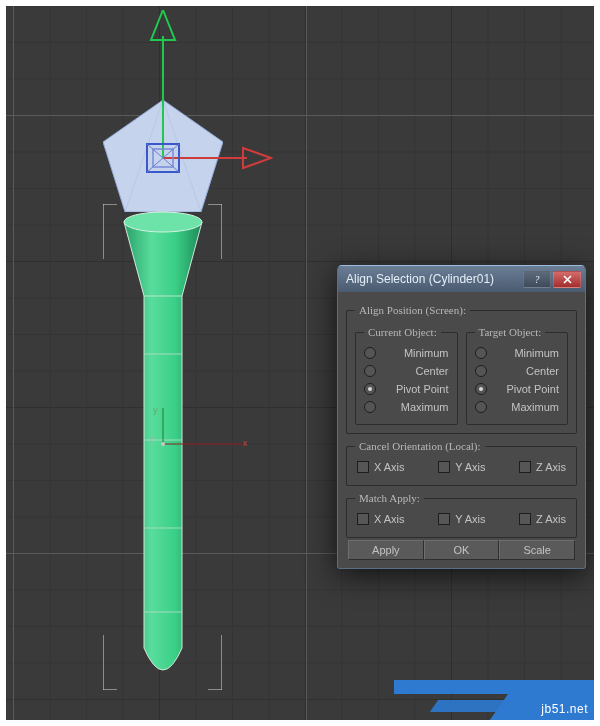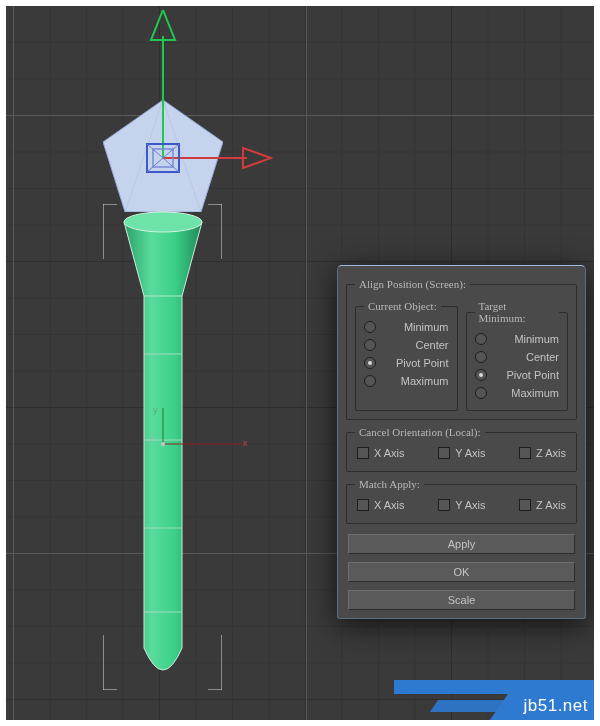--- a/index.html
+++ b/index.html
@@ -152,44 +152,43 @@
     width:12px; height:12px; border-radius:50%;
     border:1px solid #1e1e1e; background:#555;
     position:relative;
   }
   .radio[data-selected="true"] .rdot::after {
     content:""; position:absolute; inset:3px; border-radius:50%;
     background:#d8d8d8;
   }
   .btnrow {
     display:flex; justify-content:space-between;
-    gap:8px; margin-top:10px;
+    gap:0; margin-top:2px;
     padding: 0 2px;
-    flex-direction: column;
   }
   .btn {
     flex:1; text-align:center;
     background: var(--btn-bg);
     border:1px solid #2e2e2e;
     border-top-color:#6e6e6e; border-left-color:#6e6e6e;
     padding:3px 0;
     color: var(--label);
   }
 
   .watermark-wrap {
     position:absolute; right:0; bottom:0;
     width: 200px; height: 54px;
     overflow:hidden;
     pointer-events:none;
   }
   .wm-stripe { position:absolute; background:var(--watermark-bg); }
   .wm-label {
     position:absolute; right:6px; bottom:4px;
     color:var(--watermark-text);
-    font-size:17px;
+    font-size:12px;
     font-family: Arial, sans-serif;
     letter-spacing:0.5px;
   }
 
   .ax-label { position:absolute; color:#b0b0b0; font-size:9px; }
 
 </style>
 </head>
 <body>
 
@@ -258,20 +257,31 @@
       <rect x="14" y="134" width="32" height="28" fill="none" stroke="#3a58c8" stroke-width="2"></rect>
       <rect x="20" y="139" width="20" height="18" fill="none" stroke="#7a8bd8" stroke-width="1.5"></rect>
       <line x1="14" y1="134" x2="46" y2="162" stroke="#6a7ecf" stroke-width="1"></line>
       <line x1="46" y1="134" x2="14" y2="162" stroke="#6a7ecf" stroke-width="1"></line>
     </svg>
 
   </div>
 </div>
 
 <div class="dialog">
+  <div class="titlebar">
+    <span class="title">Align Selection (Cylinder01)</span>
+    <div class="btns">
+      <div class="winbtn help">?</div>
+      <div class="winbtn close">
+        <svg width="9" height="9">
+          <path d="M1 1 L8 8 M8 1 L1 8" stroke="#fff" stroke-width="1.6"></path>
+        </svg>
+      </div>
+    </div>
+  </div>
   <div class="dialog-body">
 
     <fieldset>
       <legend>Align Position (Screen):</legend>
       <div class="cols2">
         <fieldset>
           <legend>Current Object:</legend>
           <div class="radio" data-selected="false">
               <span class="rdot"></span>
               <span>Minimum</span>
@@ -283,21 +293,21 @@
           <div class="radio" data-selected="true">
               <span class="rdot"></span>
               <span>Pivot Point</span>
             </div>
           <div class="radio" data-selected="false">
               <span class="rdot"></span>
               <span>Maximum</span>
             </div>
         </fieldset>
         <fieldset>
-          <legend>Target Minimum:</legend>
+          <legend>Target Object:</legend>
           <div class="radio" data-selected="false">
               <span class="rdot"></span>
               <span>Minimum</span>
             </div>
           <div class="radio" data-selected="false">
               <span class="rdot"></span>
               <span>Center</span>
             </div>
           <div class="radio" data-selected="true">
               <span class="rdot"></span>

